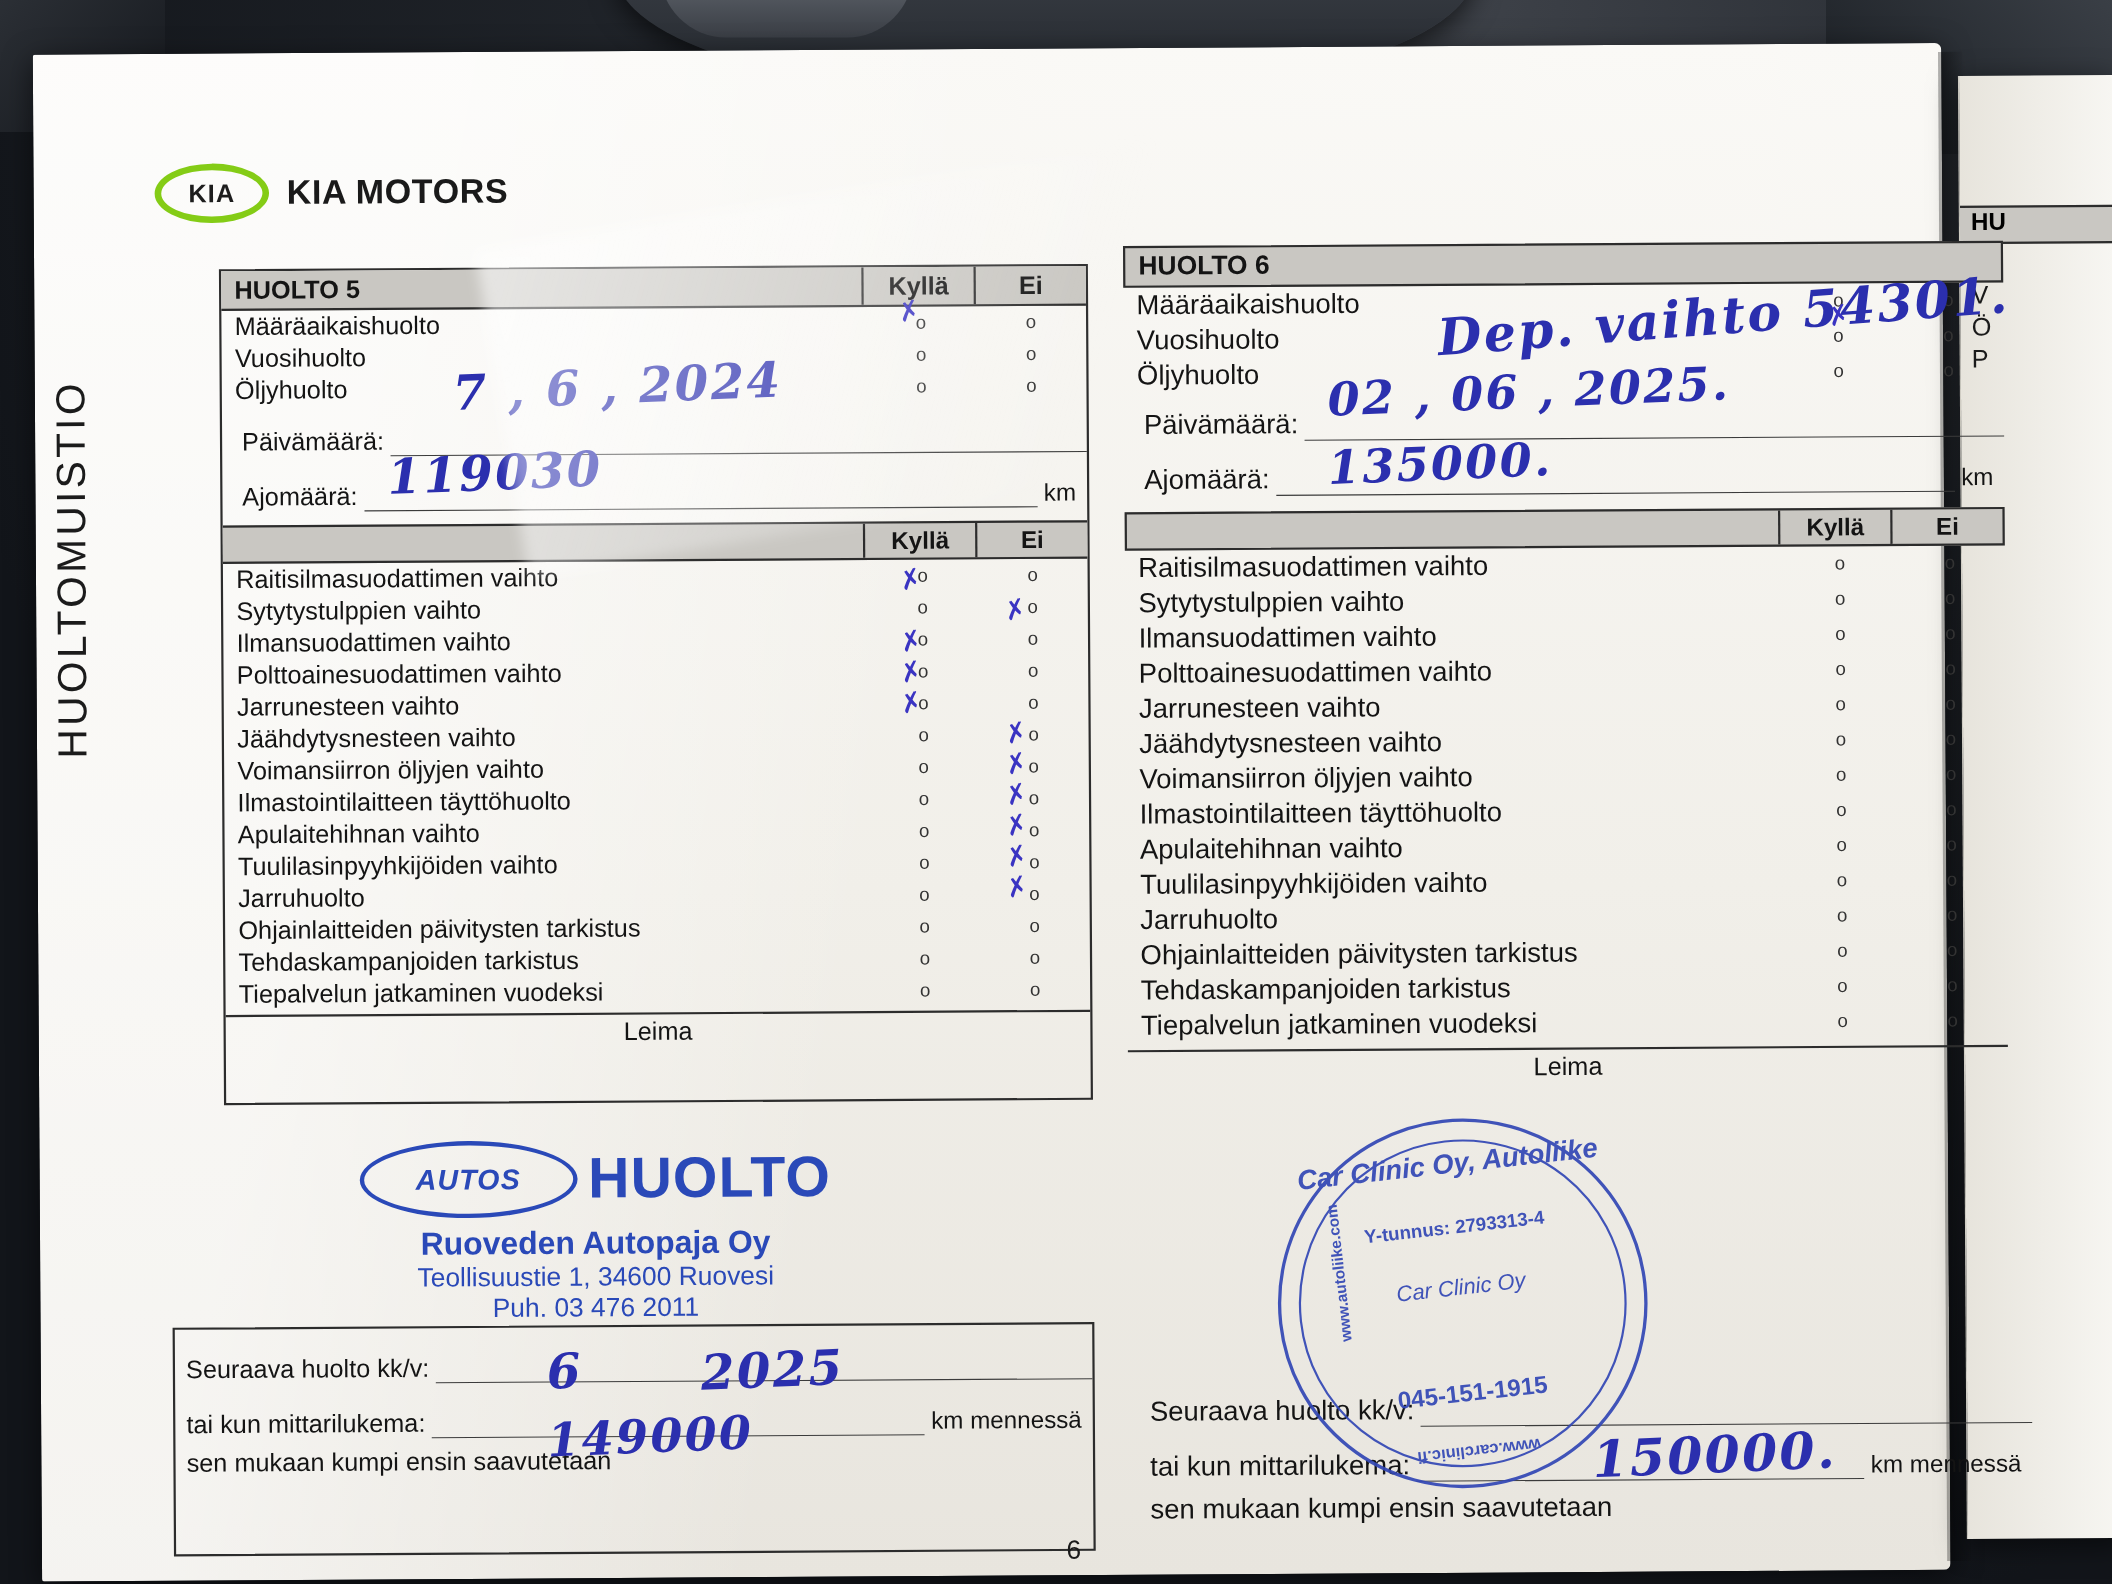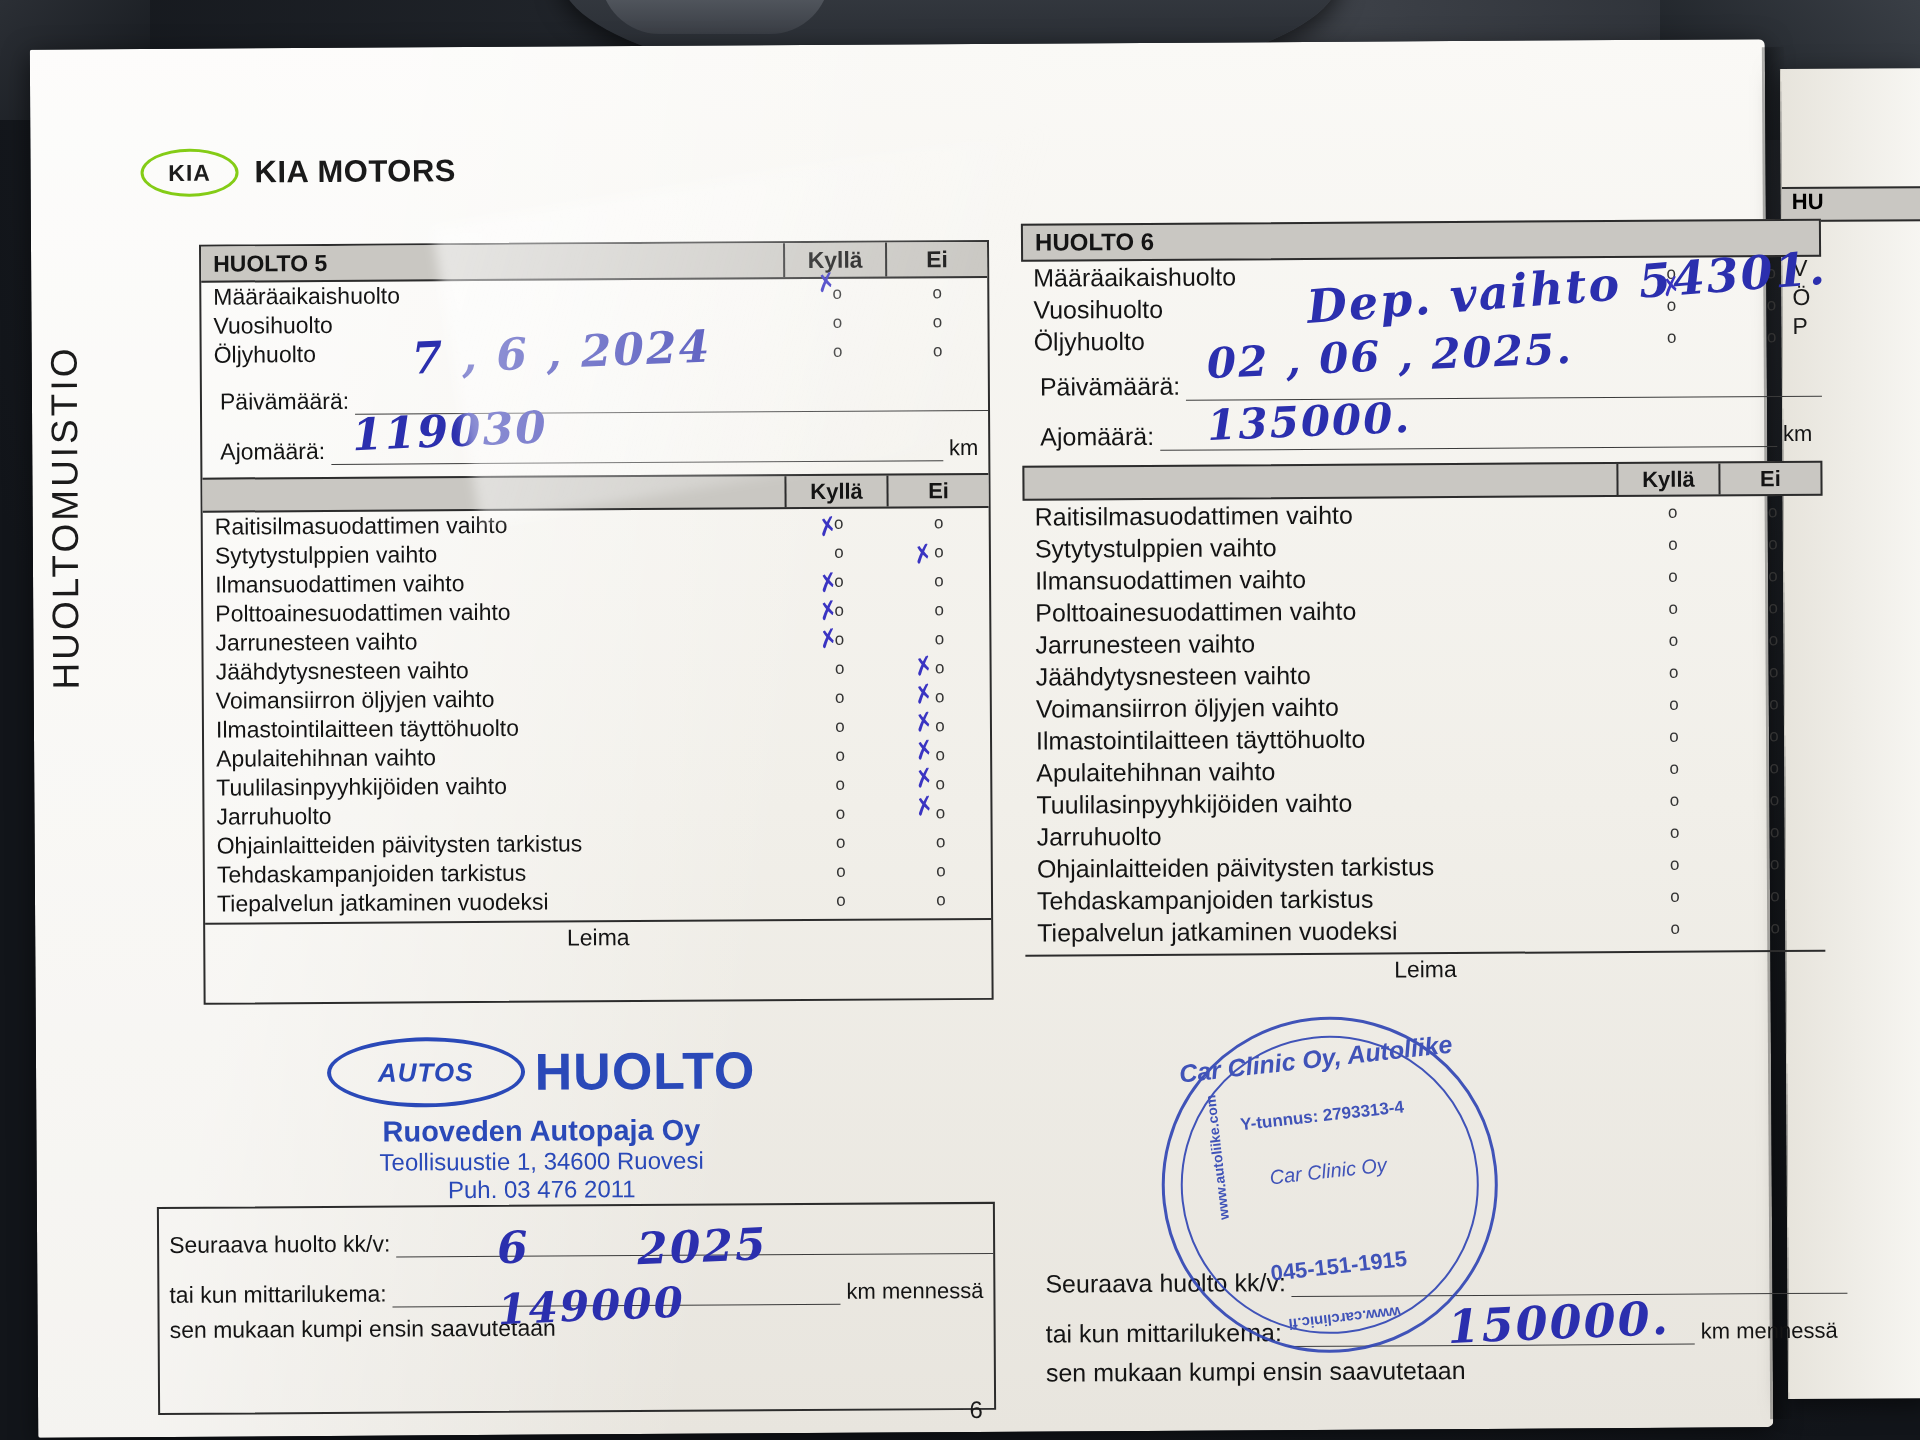--- a/index.html
+++ b/index.html
@@ -99,21 +99,21 @@
   }
 
   
   #kia-head {
     position: absolute;
     left: 120px; top: 110px;
     display: flex; align-items: center; gap: 16px;
   }
   #kia-oval {
     width: 92px; height: 42px;
-    border: 3px solid #84cc16;
+    border: 6px solid #84cc16;
     border-radius: 50%;
     display: flex; align-items: center; justify-content: center;
     font-weight: bold; font-size: 23px; letter-spacing: 1px;
     color: #1d1d1d;
     font-family: "Liberation Sans", sans-serif;
   }
   #kia-word {
     font-size: 31px; font-weight: bold; letter-spacing: .5px; color: #1a1a1a;
   }
 

